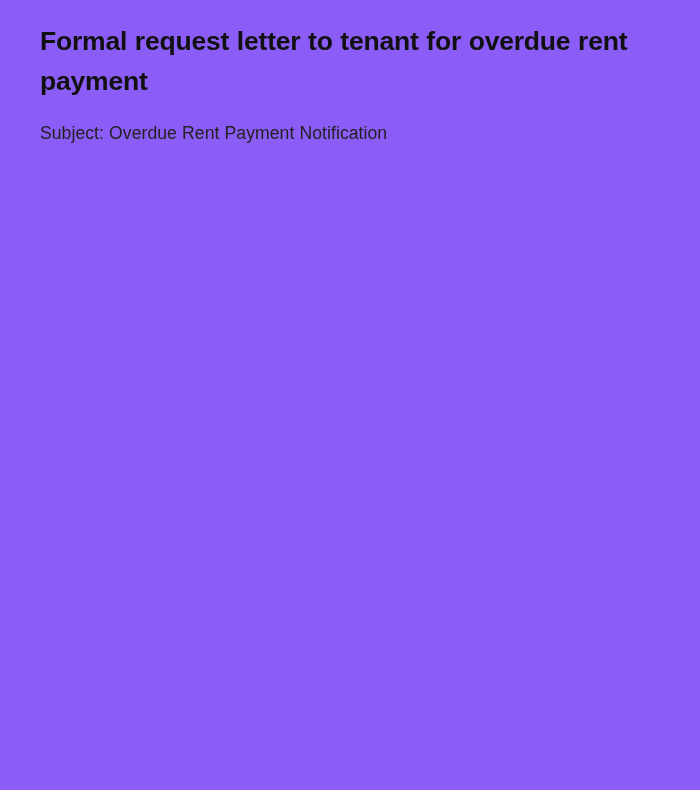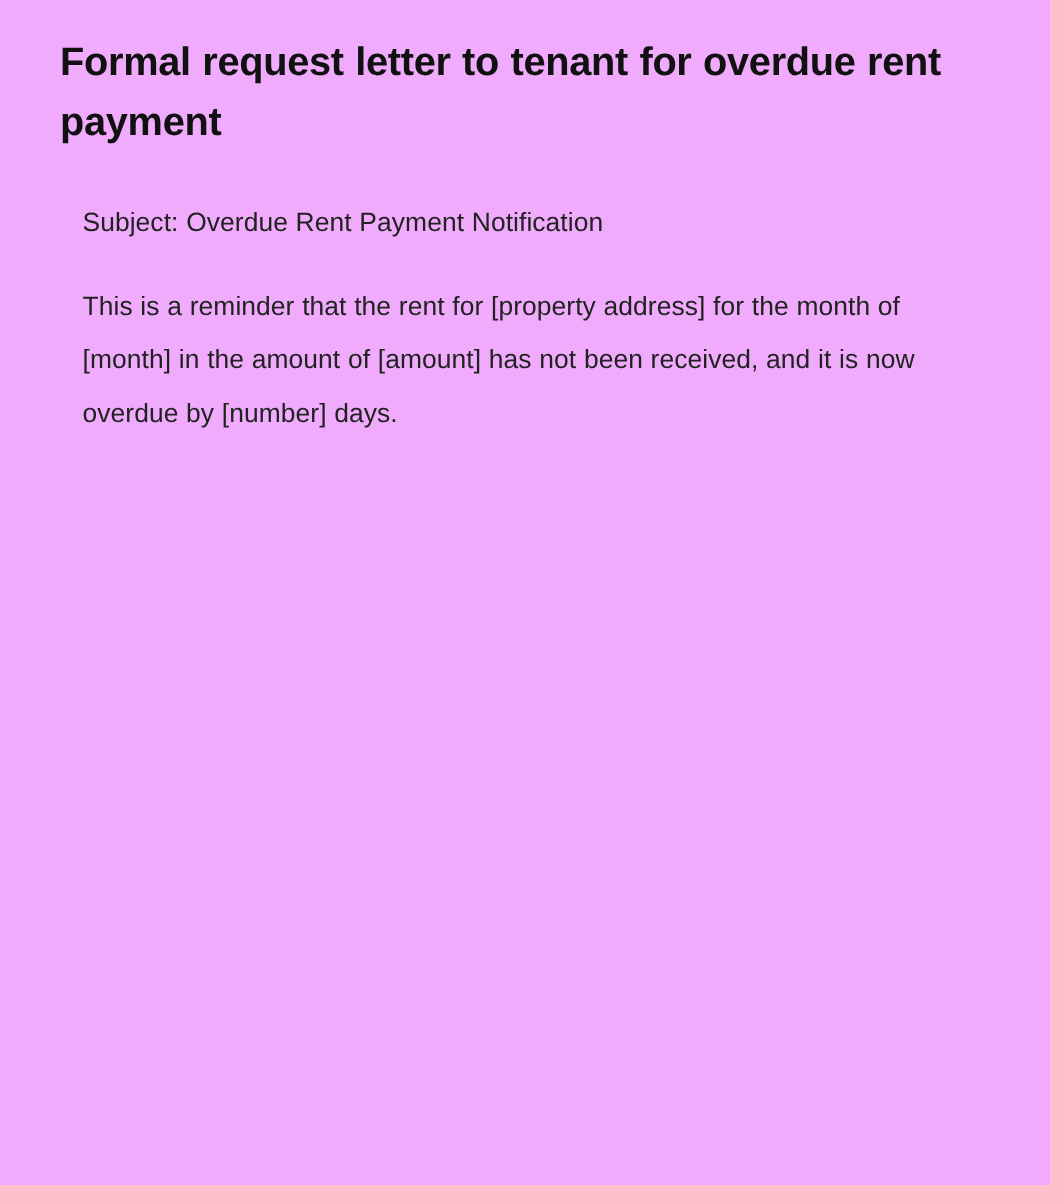--- a/index.html
+++ b/index.html
@@ -13,21 +13,21 @@
     width: 700px;
     height: 790px;
     font-family: "Liberation Sans", sans-serif;
     color: #1a1a1a;
     overflow: hidden;
   }
 
   .page {
     width: 700px;
     height: 790px;
-    background: #f0abfc;
+    background: #8b5cf6;
     box-sizing: border-box;
     padding: 12px;
     position: relative;
   }
 
   .letter {
     position: absolute;
     left: 40px;
     top: 0;
     width: 602px;
@@ -39,21 +39,21 @@
     font-weight: bold;
     line-height: 40px;
     letter-spacing: -0.2px;
     color: #111111;
     margin: 0;
     padding-top: 21px;
     word-spacing: 0.5px;
   }
 
   .letter-body {
-    margin: 15px;
+    margin: 0;
     padding: 0;
     list-style: none;
   }
 
   .para {
     font-family: "Liberation Sans", sans-serif;
     font-size: 17.6px;
     line-height: 35.5px;
     color: #222222;
     margin: 0;
@@ -73,21 +73,20 @@
 
   <article class="letter">
 
     <h1 class="letter-title">Formal request letter to tenant for overdue rent payment</h1>
 
     <div class="letter-body">
 
       <p class="para para-subject">Subject: Overdue Rent Payment Notification</p>
 
 
-      <p class="para para-gap para-narrow">This is a reminder that the rent for [property address] for the month of [month] in the amount of [amount] has not been received, and it is now overdue by [number] days.</p>
 
 
 
 
 
 
     </div>
 
   </article>
 

